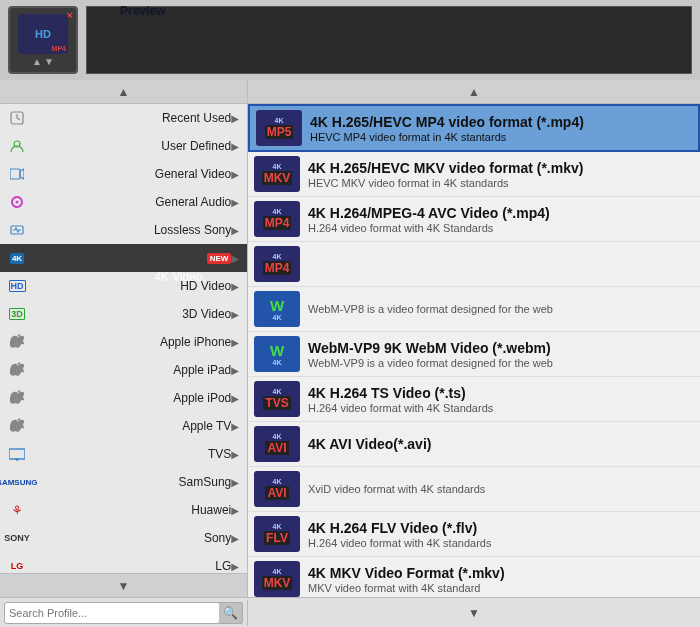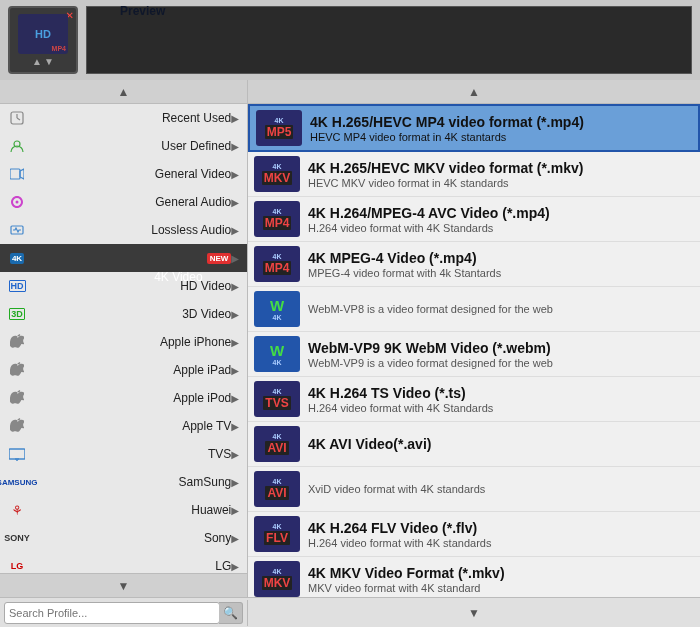--- a/index.html
+++ b/index.html
@@ -383,21 +383,21 @@
           <span class="item-label">General Audio</span>
           <span class="item-arrow">▶</span>
         </div>
         <div class="left-list-item">
           <span class="item-icon">
             <svg width="14" height="14" viewBox="0 0 14 14">
               <rect x="1" y="3" width="12" height="8" rx="1" fill="none" stroke="#4488cc" stroke-width="1.2"></rect>
               <path d="M3 7h2l1-2 2 4 1-2h2" fill="none" stroke="#4488cc" stroke-width="1.2"></path>
             </svg>
           </span>
-          <span class="item-label">Lossless Audio</span>
+          <span class="item-label">Lossless Sony</span>
           <span class="item-arrow">▶</span>
         </div>
         <div class="left-list-item active">
           <span class="item-icon">
             <span style="background:#1a6aad;color:white;font-size:8px;font-weight:bold;border-radius:2px;padding:1px 2px;">4K</span>
           </span>
           <span class="item-label">4K Video</span>
           <span class="new-badge">NEW</span>
           <span class="item-arrow">▶</span>
         </div>
@@ -528,24 +528,20 @@
           </div>
           <div class="format-text">
             <span class="format-name">4K H.264/MPEG-4 AVC Video (*.mp4)</span>
             <span class="format-desc">H.264 video format with 4K Standards</span>
           </div>
         </div>
         <div class="right-list-item">
           <div class="format-icon" style="background: rgb(42, 42, 106);">
             <span class="top-label">4K</span>
             <span class="bottom-label">MP4</span>
-          </div>
-          <div class="format-text">
-            <span class="format-name">4K MPEG-4 Video (*.mp4)</span>
-            <span class="format-desc">MPEG-4 video format with 4k Stantards</span>
           </div>
         </div>
         <div class="right-list-item">
           <div class="format-icon webm" style="background: rgb(34, 85, 170);">
             <span style="color:#44dd44;font-size:15px;font-weight:bold;">W</span>
             <span style="color:#aaccff;font-size:7px;">4K</span>
           </div>
           <div class="format-text">
             <span class="format-desc">WebM-VP8 is a video format designed for the web</span>
           </div>

